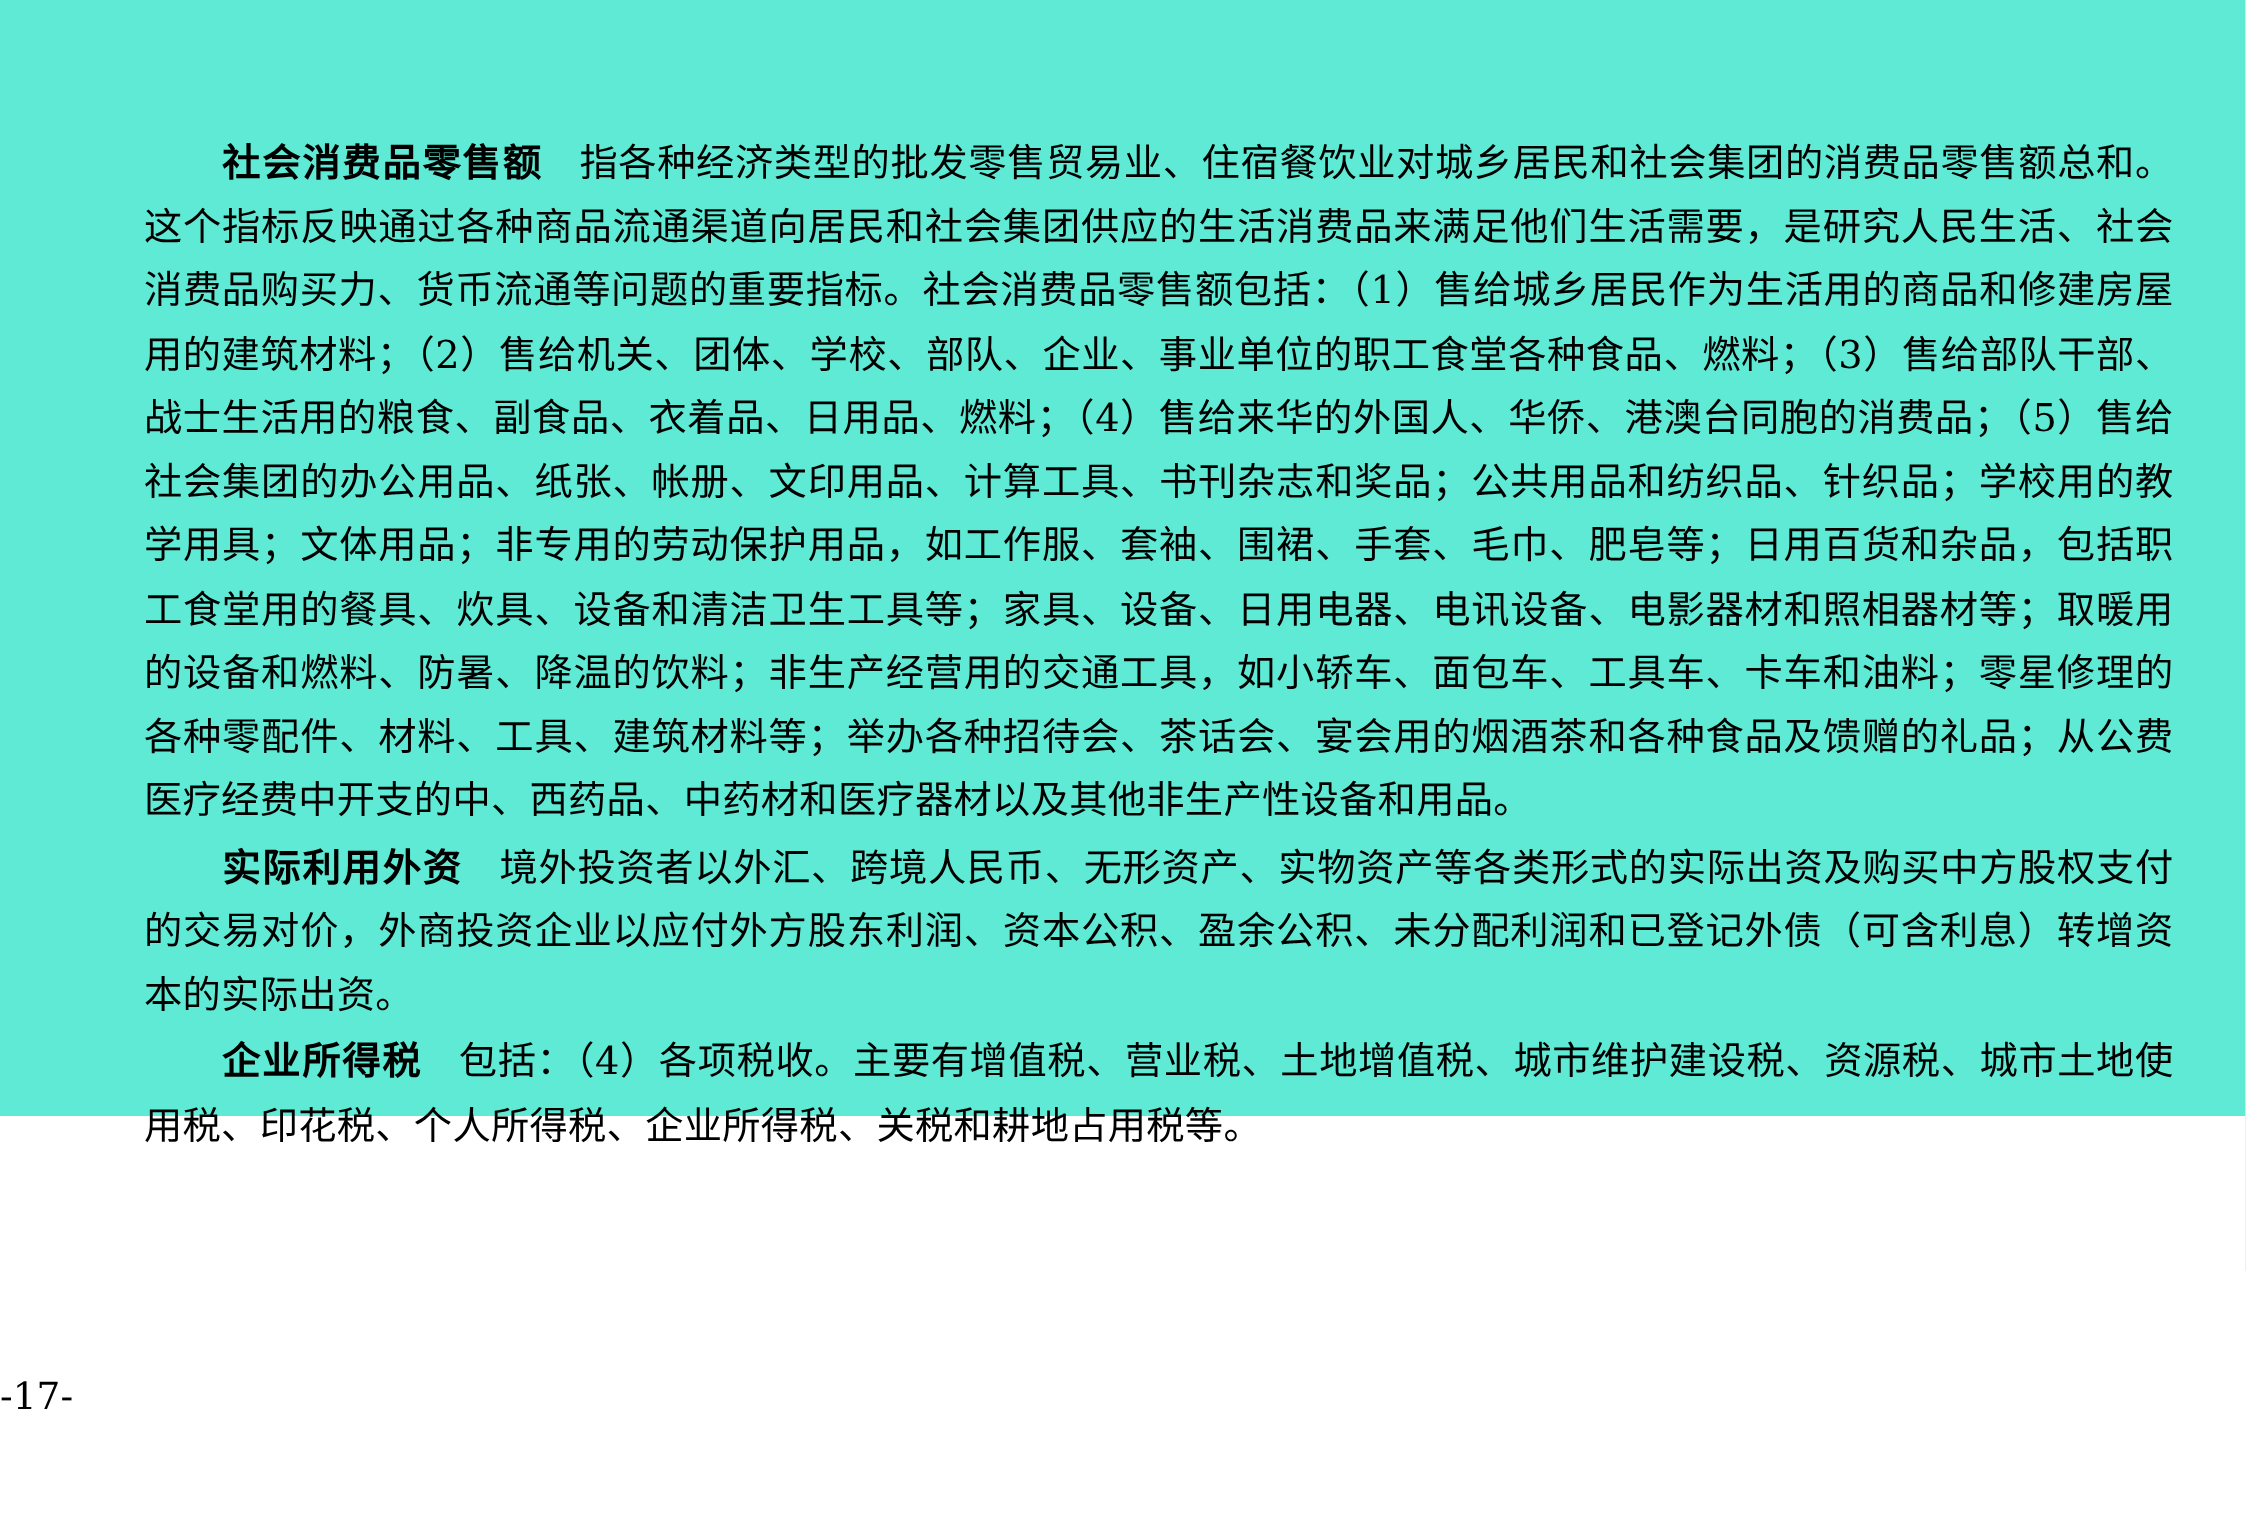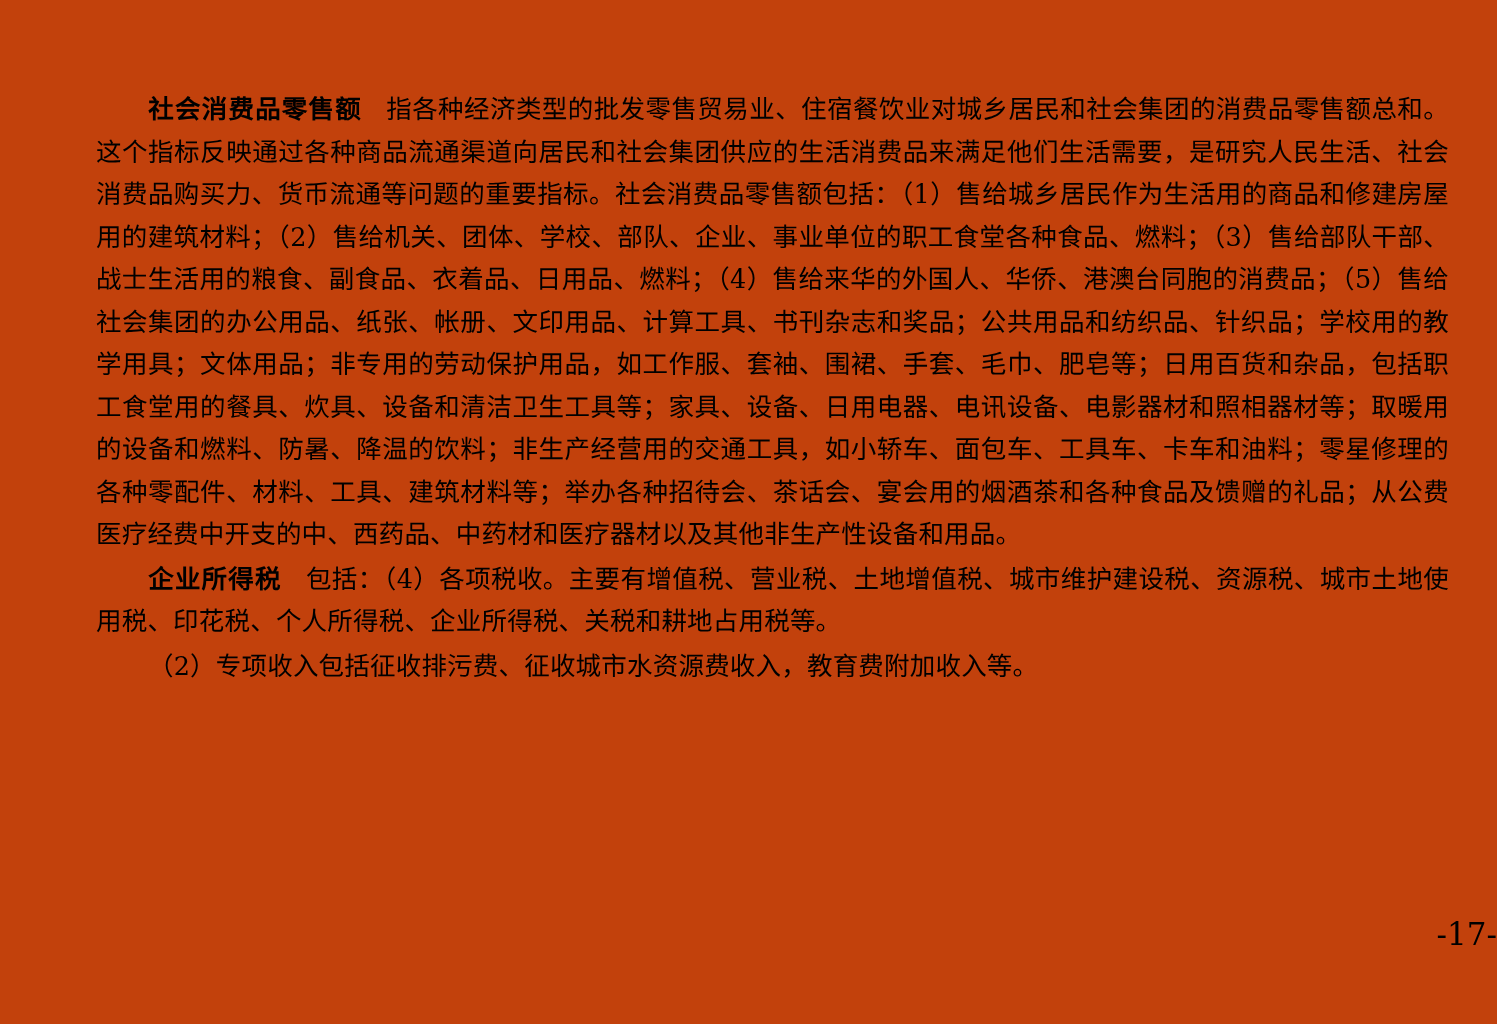--- a/index.html
+++ b/index.html
@@ -11,24 +11,24 @@
   body {
     width: 1497px;
     height: 1024px;
     font-family: "DejaVu Serif", "Liberation Serif", serif;
     color: #000000;
     overflow: hidden;
   }
   .page {
     position: relative;
     width: 1497px;
-    height: 1024px;
+    height: 744px;
     box-sizing: border-box;
     padding: 88px 48px 0 96px;
-    background: #c2410c;
+    background: #5eead4;
   }
   .para {
     font-size: 25.5px;
     line-height: 42.5px;
     text-align: justify;
     text-justify: inter-ideograph;
     margin: 0 0 2px 0;
     letter-spacing: 0.2px;
   }
   .para .indent {
@@ -42,38 +42,38 @@
   }
   .gap-after-term {
     display: inline-block;
     width: 24px;
   }
   .pagenum {
     position: absolute;
     left: 0;
     right: 0;
     top: 916px;
-    text-align: right;
-    font-size: 31px;
+    text-align: left;
+    font-size: 25px;
     font-family: "DejaVu Serif", "Liberation Serif", serif;
   }
 </style>
 </head>
 <body>
 
 <div class="page">
 
   <p class="para">
     <span class="indent"></span><span class="term">社会消费品零售额</span><span class="gap-after-term"></span><span>指各种经济类型的批发零售贸易业、住宿餐饮业对城乡居民和社会集团的消费品零售额总和。这个指标反映通过各种商品流通渠道向居民和社会集团供应的生活消费品来满足他们生活需要，是研究人民生活、社会消费品购买力、货币流通等问题的重要指标。社会消费品零售额包括：（1）售给城乡居民作为生活用的商品和修建房屋用的建筑材料；（2）售给机关、团体、学校、部队、企业、事业单位的职工食堂各种食品、燃料；（3）售给部队干部、战士生活用的粮食、副食品、衣着品、日用品、燃料；（4）售给来华的外国人、华侨、港澳台同胞的消费品；（5）售给社会集团的办公用品、纸张、帐册、文印用品、计算工具、书刊杂志和奖品；公共用品和纺织品、针织品；学校用的教学用具；文体用品；非专用的劳动保护用品，如工作服、套袖、围裙、手套、毛巾、肥皂等；日用百货和杂品，包括职工食堂用的餐具、炊具、设备和清洁卫生工具等；家具、设备、日用电器、电讯设备、电影器材和照相器材等；取暖用的设备和燃料、防暑、降温的饮料；非生产经营用的交通工具，如小轿车、面包车、工具车、卡车和油料；零星修理的各种零配件、材料、工具、建筑材料等；举办各种招待会、茶话会、宴会用的烟酒茶和各种食品及馈赠的礼品；从公费医疗经费中开支的中、西药品、中药材和医疗器材以及其他非生产性设备和用品。</span>
   </p>
 
+  <p class="para">
+    <span class="indent"></span><span class="term">实际利用外资</span><span class="gap-after-term"></span><span>境外投资者以外汇、跨境人民币、无形资产、实物资产等各类形式的实际出资及购买中方股权支付的交易对价，外商投资企业以应付外方股东利润、资本公积、盈余公积、未分配利润和已登记外债（可含利息）转增资本的实际出资。</span>
+  </p>
 
   <p class="para">
     <span class="indent"></span><span class="term">企业所得税</span><span class="gap-after-term"></span><span>包括：（4）各项税收。主要有增值税、营业税、土地增值税、城市维护建设税、资源税、城市土地使用税、印花税、个人所得税、企业所得税、关税和耕地占用税等。</span>
   </p>
 
-  <p class="para">
-    <span class="indent"></span><span>（2）专项收入包括征收排污费、征收城市水资源费收入，教育费附加收入等。</span>
-  </p>
 
   <div class="pagenum">-17-</div>
 
 </div>
 
 </body></html>

